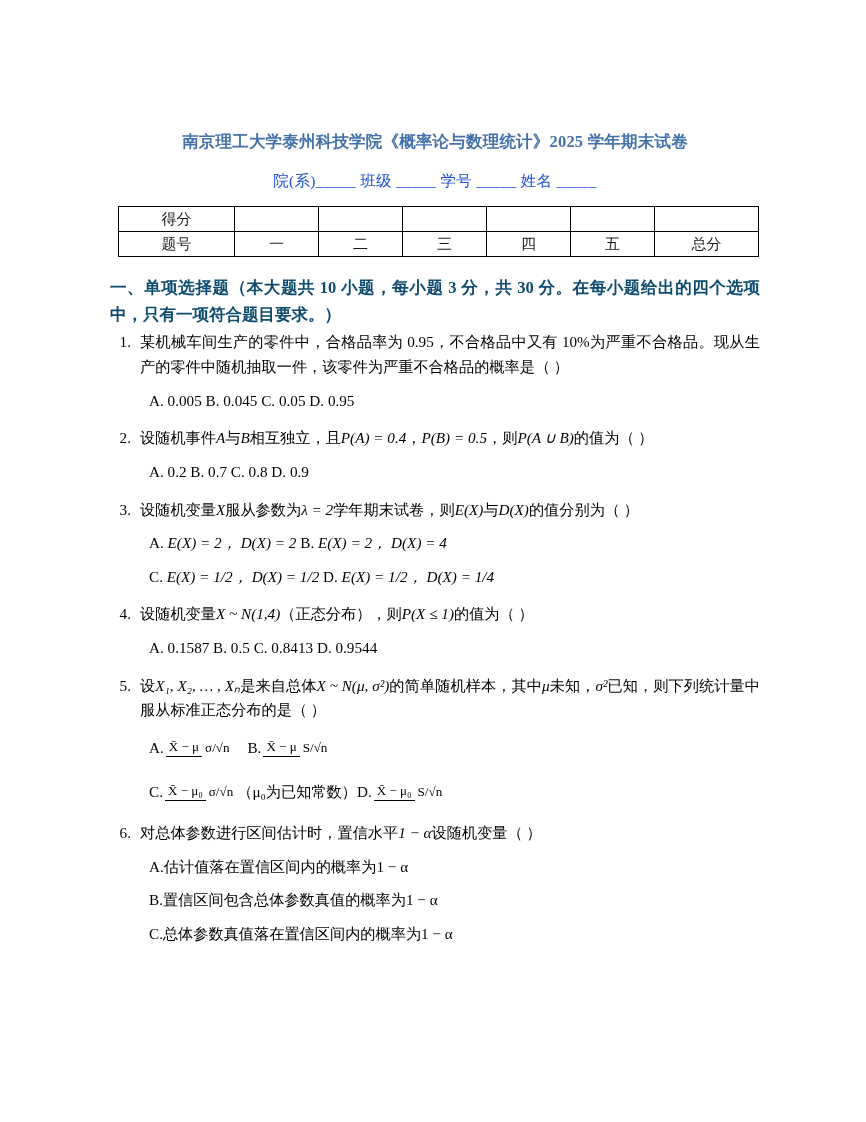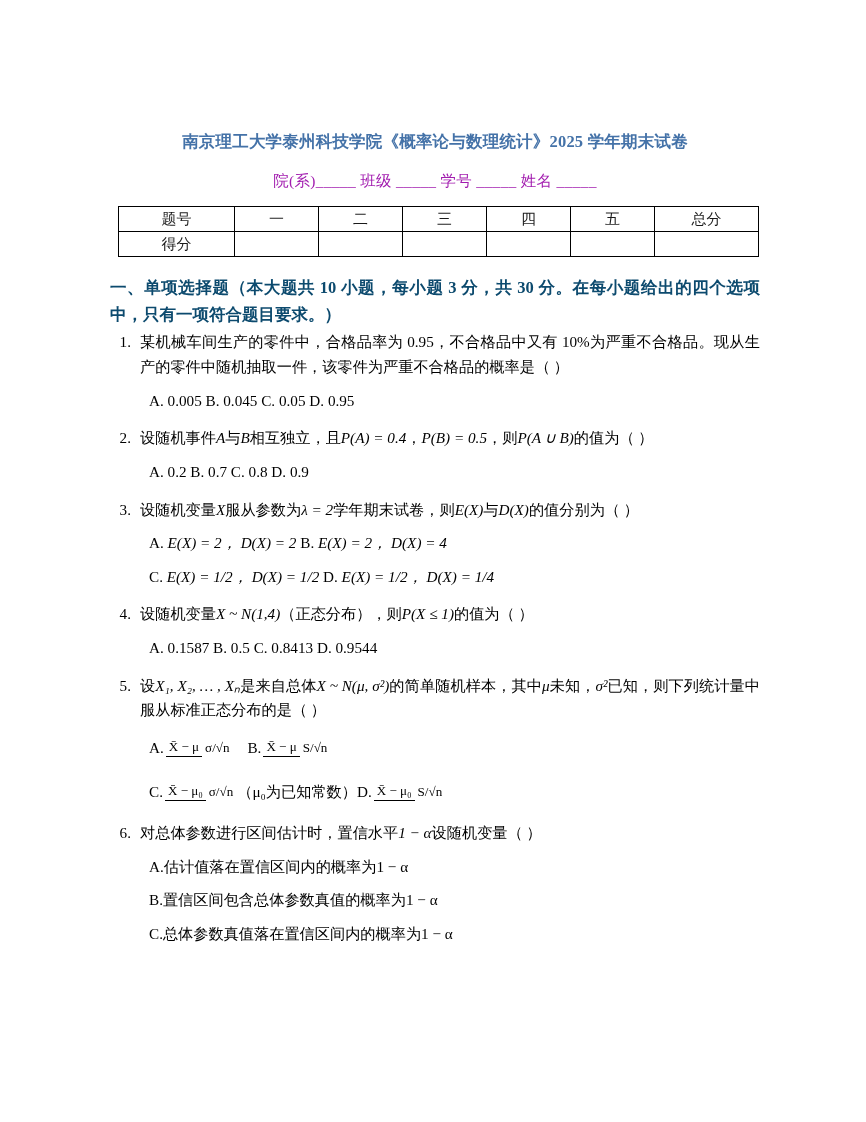--- a/index.html
+++ b/index.html
@@ -37,21 +37,21 @@
     font-size: 16.5px;
     color: #4472A8;
     letter-spacing: 0.2px;
     line-height: 1.5;
     margin: 0 0 14px 0;
     white-space: nowrap;
   }
   .doc-subtitle {
     text-align: center;
     font-size: 15.5px;
-    color: #a21caf;
+    color: #1d4ed8;
     line-height: 1.5;
     margin: 0 0 14px 0;
     letter-spacing: 0.3px;
   }
 
   
   .score-table {
     border-collapse: collapse;
     width: 640px;
     margin: 0 0 18px 8px;
@@ -145,38 +145,38 @@
 <body>
 
 <div class="page">
   <div class="content">
 
     <div class="doc-title">南京理工大学泰州科技学院《概率论与数理统计》2025 学年期末试卷</div>
     <div class="doc-subtitle">院(系)_____ 班级 _____ 学号 _____ 姓名 _____</div>
 
     <table class="score-table">
       <tbody>
+        <tr>
+          <td class="first-col">得分</td>
+          <td class="num-col"></td>
+          <td class="num-col"></td>
+          <td class="num-col"></td>
+          <td class="num-col"></td>
+          <td class="num-col"></td>
+          <td class="total-col"></td>
+        </tr>
         <tr>
           <td class="first-col">题号</td>
           <td class="num-col">一</td>
           <td class="num-col">二</td>
           <td class="num-col">三</td>
           <td class="num-col">四</td>
           <td class="num-col">五</td>
           <td class="total-col">总分</td>
         </tr>
-        <tr>
-          <td class="first-col">得分</td>
-          <td class="num-col"></td>
-          <td class="num-col"></td>
-          <td class="num-col"></td>
-          <td class="num-col"></td>
-          <td class="num-col"></td>
-          <td class="total-col"></td>
-        </tr>
       </tbody>
     </table>
 
     <div class="section-head">一、单项选择题（本大题共 10 小题，每小题 3 分，共 30 分。在每小题给出的四个选项中，只有一项符合题目要求。）</div>
 
     <div class="q">
       <div class="q-line">
         <span class="q-num">1.</span>
         <span class="q-body">某机械车间生产的零件中，合格品率为 0.95，不合格品中又有 10%为严重不合格品。现从生产的零件中随机抽取一件，该零件为严重不合格品的概率是（ ）</span>
       </div>

